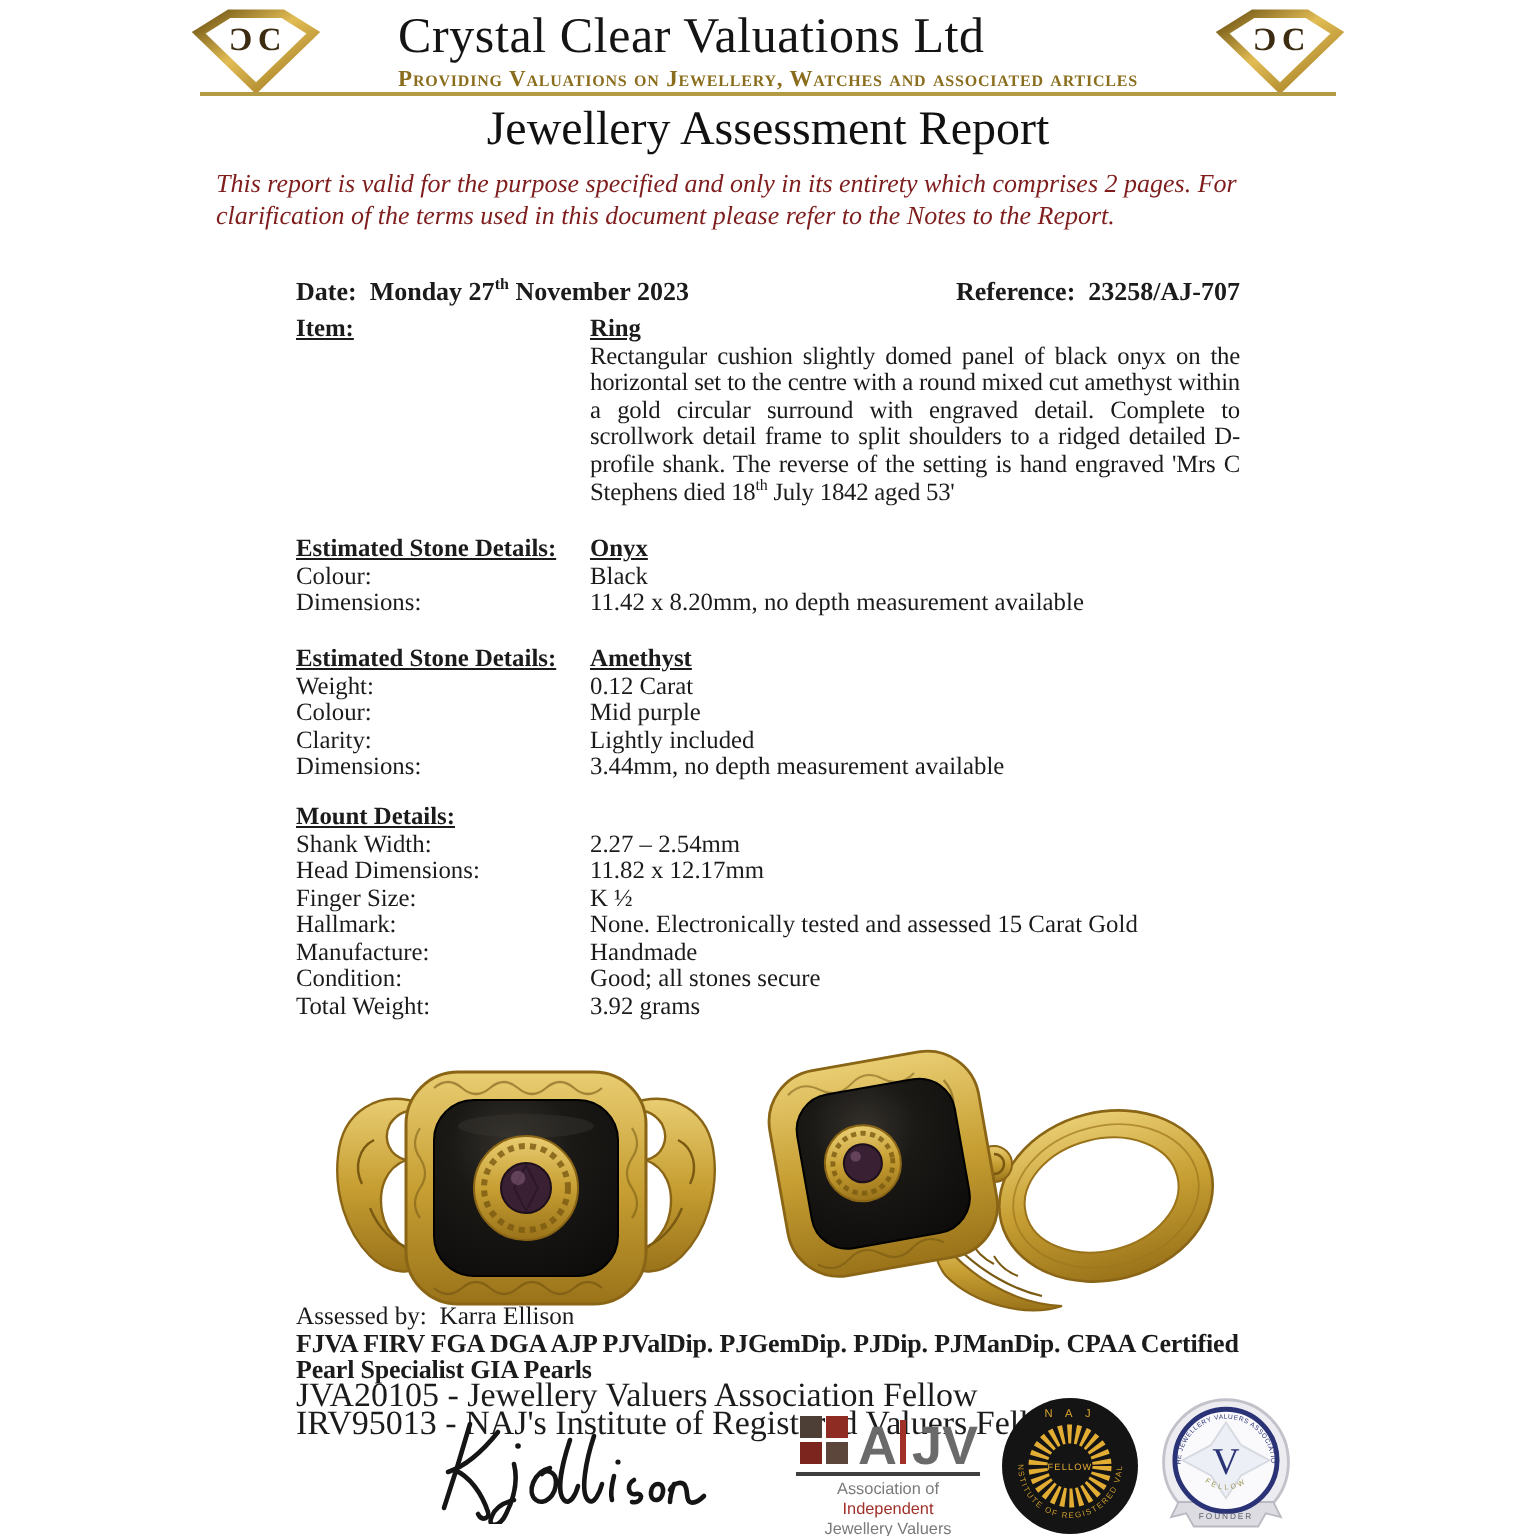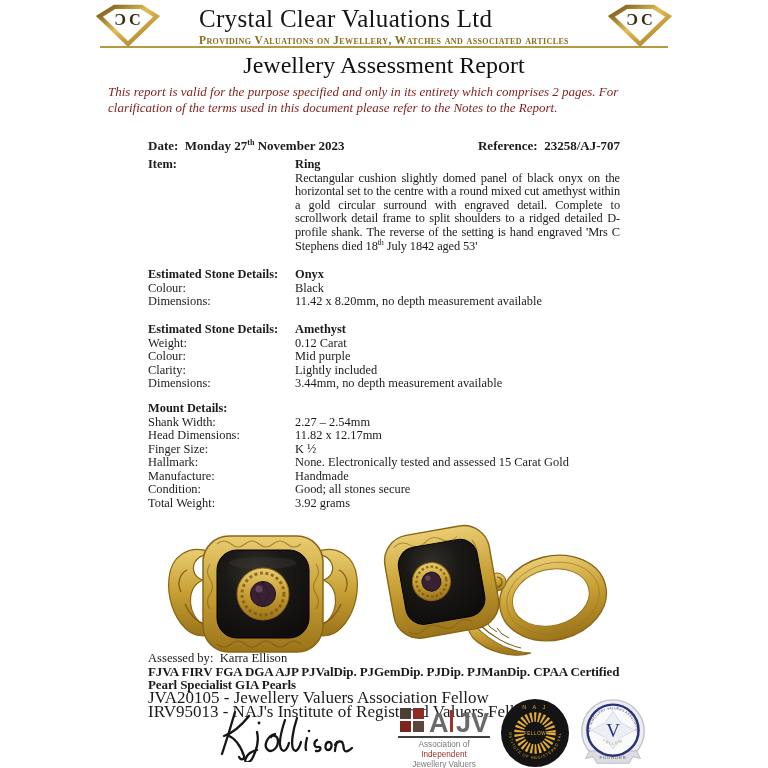--- a/index.html
+++ b/index.html
@@ -24,21 +24,21 @@
   .daterow { position:absolute; top:119px; left:148px; width:472px; display:flex;
              justify-content:space-between; font-weight:bold; font-size:13px;margin-top:19px; }
   sup { font-size:8px; vertical-align:super; line-height:0; }
 
   
   .body { position:absolute; top:158px; left:148px; width:472px;
           font-size:12.4px; line-height:13.6px; }
   .row { display:flex; }
   .lbl { flex:0 0 147px; width:147px; }
   .val { flex:1; }
-  .b { font-weight:bold; }
+  .b { font-weight:bold;text-decoration:underline; }
   .desc { text-align:justify; letter-spacing:-.12px; }
   .mb-item { margin-bottom:15px; }
   .mb-onyx { margin-bottom:14px; }
   .mb-amet { margin-bottom:11px; }
 
   
   .photos { position:absolute; top:520px; left:0; width:768px; height:146px; }
   .ring-front { position:absolute; left:163px; top:10px; }
   .ring-side  { position:absolute; left:375px; top:0; }
 

